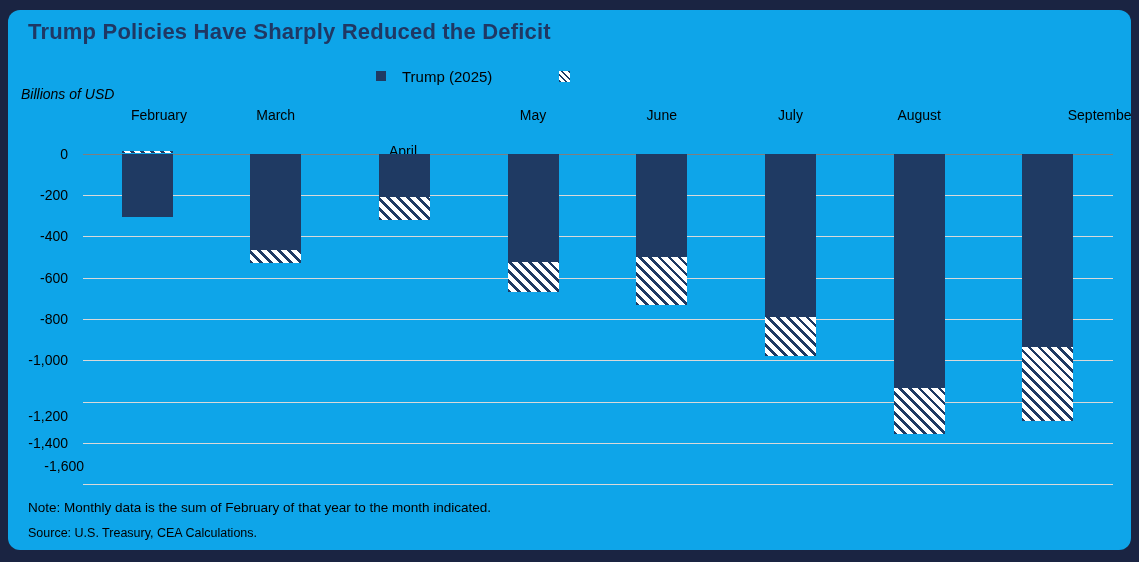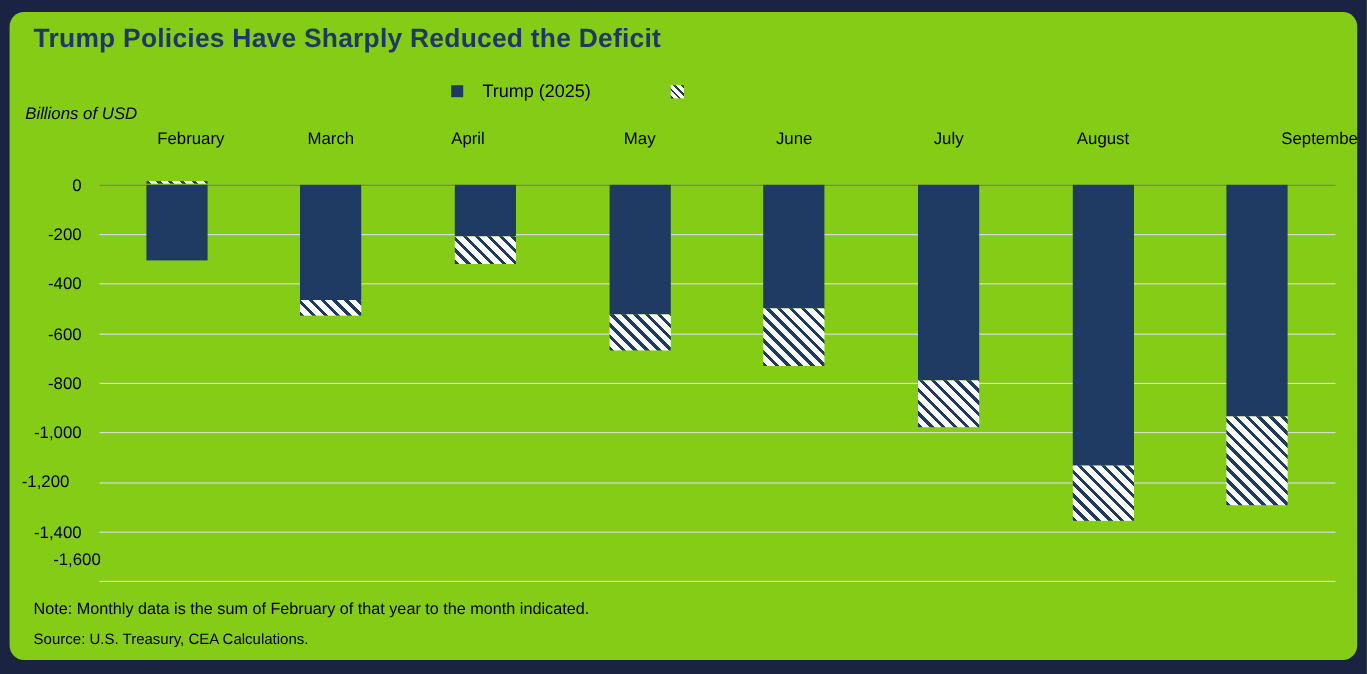--- a/index.html
+++ b/index.html
@@ -4,21 +4,21 @@
 <style>
   html,body{margin:0;padding:0;}
   body{
     width:1139px;height:562px;position:relative;
     background:#1a2442;
     font-family:"Liberation Sans","DejaVu Sans",sans-serif;
     overflow:hidden;
   }
   .card{
     position:absolute;left:8px;top:10px;width:1123px;height:540px;
-    background:#84cc16;border-radius:12px;overflow:hidden;
+    background:#0ea5e9;border-radius:12px;overflow:hidden;
   }
   .title{
     position:absolute;left:20px;top:9px;
     font-size:22px;font-weight:bold;color:#1f3864;letter-spacing:.2px;
   }
   .legend-item{
     position:absolute;top:57px;height:18px;
     display:flex;align-items:center;gap:16px;
     font-size:15px;color:#000;
   }
@@ -67,21 +67,21 @@
 
   <div class="legend-item" id="legend-savings">
     <span class="marker hatch"></span>
   </div>
 
   <div class="ylabel">Billions of USD</div>
 
   <div id="months">
       <div class="month-label" style="left: 86px;">February</div>
       <div class="month-label" style="left: 202.7px;">March</div>
-      <div class="month-label" style="left: 317px;">April</div>
+      <div class="month-label" style="left: 330px; margin-top: 36px;">April</div>
       <div class="month-label" style="left: 460.1px;">May</div>
       <div class="month-label" style="left: 588.8px;">June</div>
       <div class="month-label" style="left: 717.5px;">July</div>
       <div class="month-label" style="left: 846.2px;">August</div>
       <div class="month-label" style="left: 1029px;">September</div>
     </div>
 
   <div id="plot" style="position: absolute; inset: 0px;">
       <div class="gridline zero" style="left: 75px; width: 1030px; top: 143.5px;"></div>
       <div class="ytick" style="top: 134.5px;">0</div>
@@ -89,21 +89,21 @@
       <div class="ytick" style="top: 175.85px;">-200</div>
       <div class="gridline" style="left: 75px; width: 1030px; top: 226.2px;"></div>
       <div class="ytick" style="top: 217.2px;">-400</div>
       <div class="gridline" style="left: 75px; width: 1030px; top: 267.55px;"></div>
       <div class="ytick" style="top: 258.55px;">-600</div>
       <div class="gridline" style="left: 75px; width: 1030px; top: 308.9px;"></div>
       <div class="ytick" style="top: 299.9px;">-800</div>
       <div class="gridline" style="left: 75px; width: 1030px; top: 350.25px;"></div>
       <div class="ytick" style="top: 341.25px;">-1,000</div>
       <div class="gridline" style="left: 75px; width: 1030px; top: 391.6px;"></div>
-      <div class="ytick" style="top: 382px; text-align: center;">-1,200</div>
+      <div class="ytick" style="top: 397px;">-1,200</div>
       <div class="gridline" style="left: 75px; width: 1030px; top: 432.95px;"></div>
       <div class="ytick" style="top: 423.95px;">-1,400</div>
       <div class="gridline" style="left: 75px; width: 1030px; top: 474.3px;"></div>
       <div class="ytick" style="top: 447px; margin-left: 16px;">-1,600</div>
       <div class="bar solid" style="left: 113.5px; width: 51px; top: 143.5px; height: 63.4723px;"></div>
       <div class="bar hatch" style="left: 113.5px; width: 51px; top: 141.226px; height: 2.27425px;"></div>
       <div class="bar solid" style="left: 242.2px; width: 51px; top: 143.5px; height: 96.759px;"></div>
       <div class="bar hatch" style="left: 242.2px; width: 51px; top: 240.259px; height: 13.232px;"></div>
       <div class="bar solid" style="left: 370.9px; width: 51px; top: 143.5px; height: 43.4175px;"></div>
       <div class="bar hatch" style="left: 370.9px; width: 51px; top: 186.917px; height: 23.156px;"></div>

